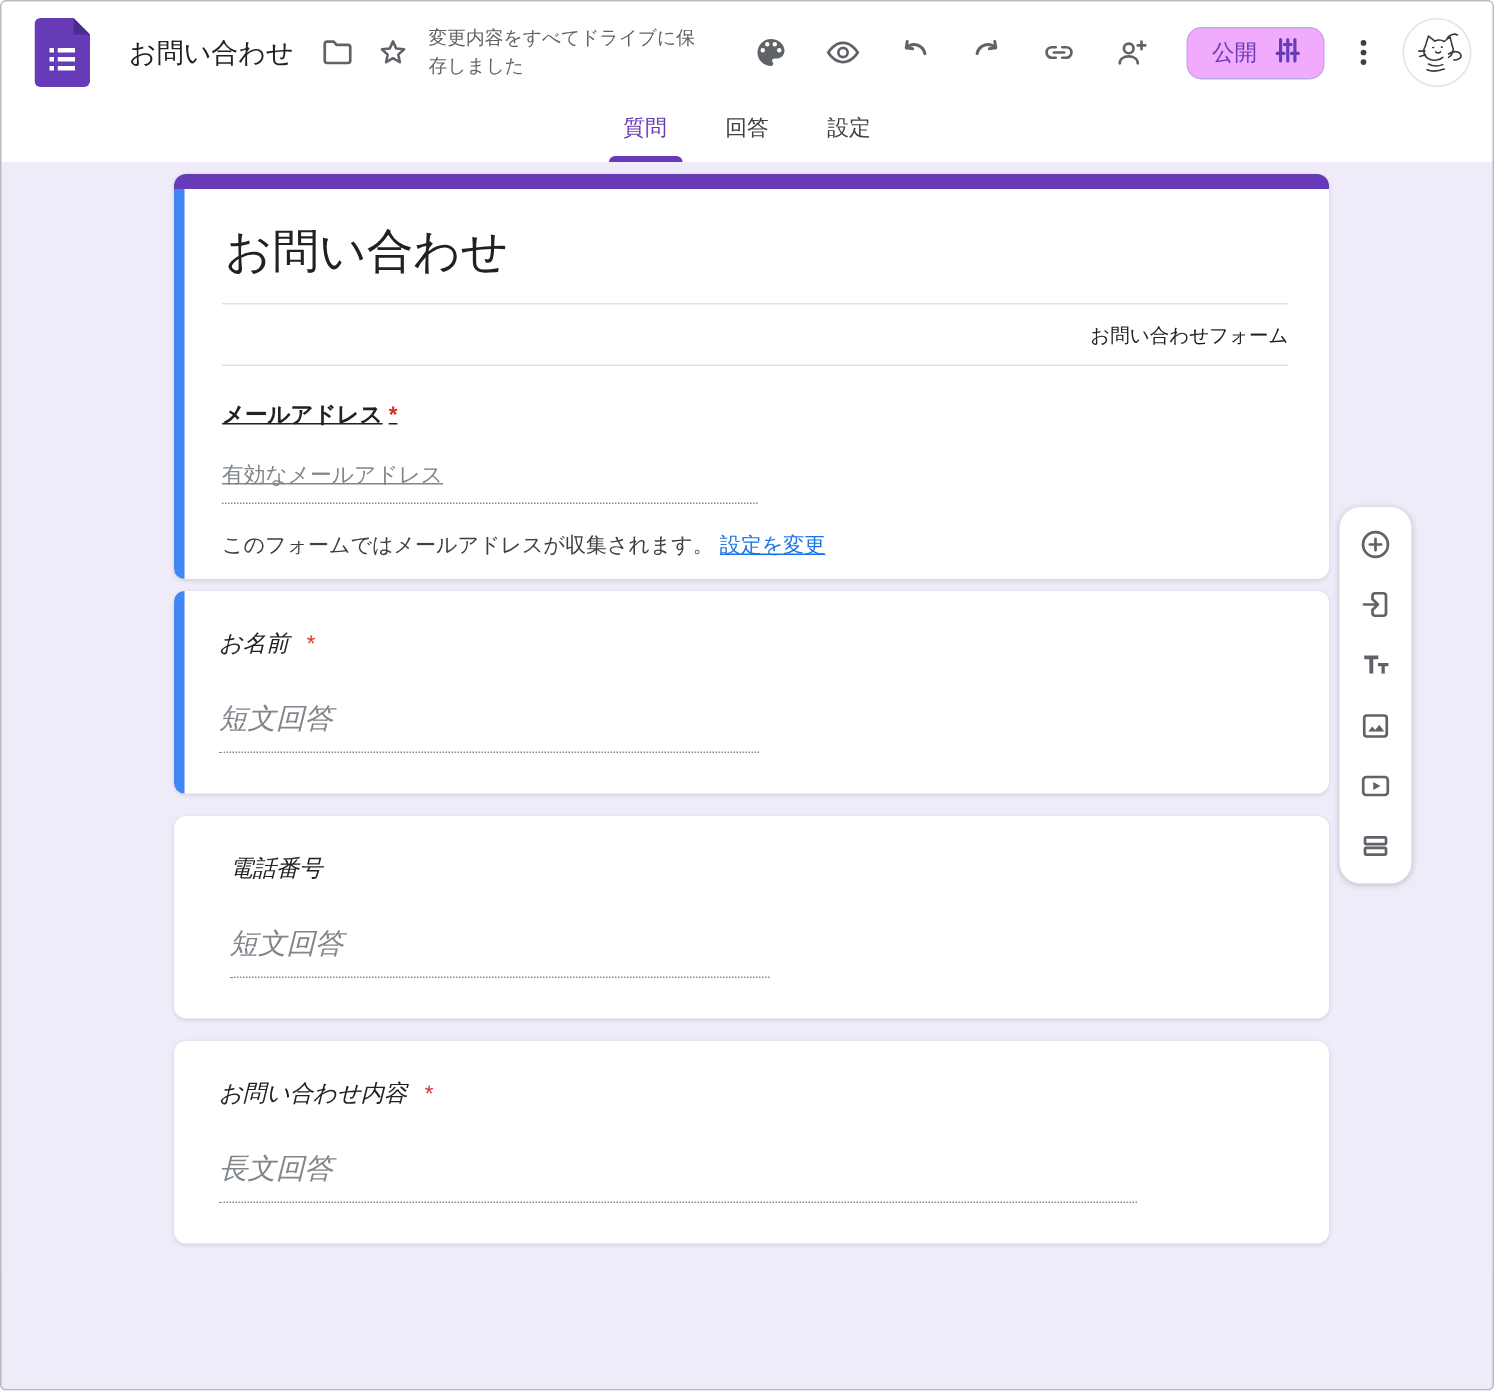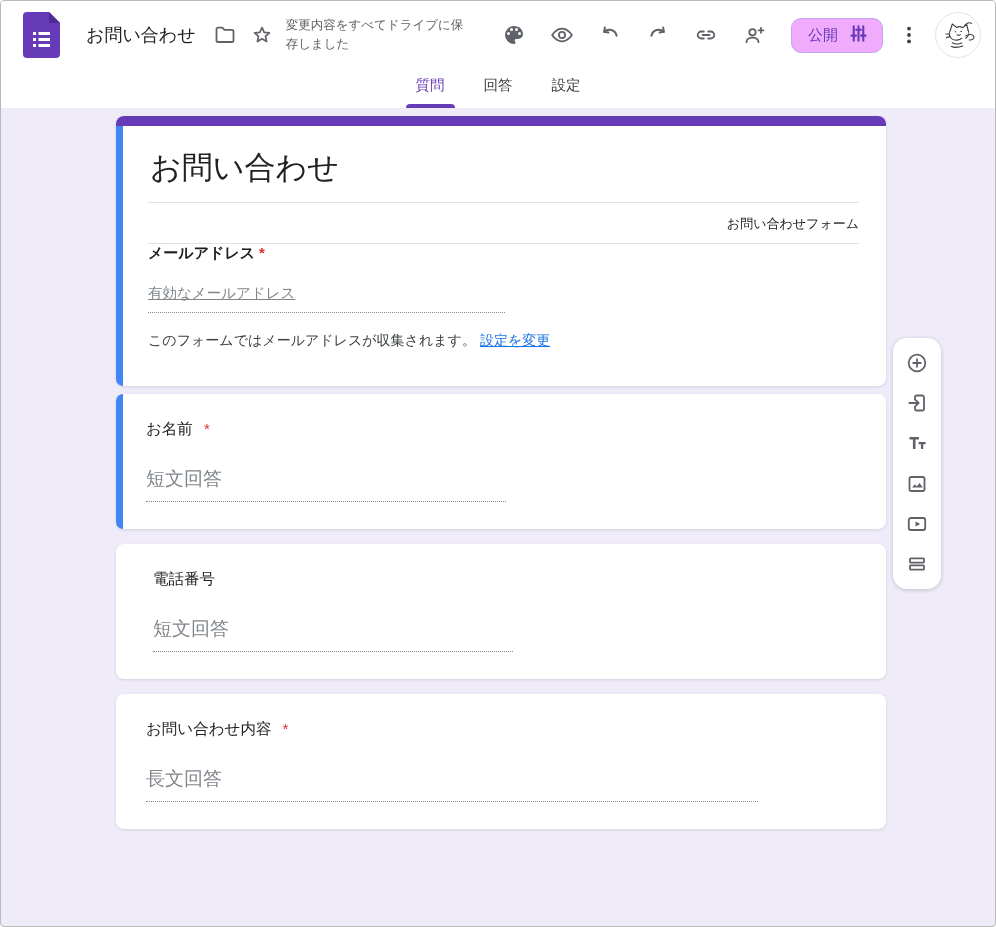--- a/index.html
+++ b/index.html
@@ -46,30 +46,30 @@
     border-radius:8px; box-shadow:0 1px 3px rgba(32,33,36,.13); cursor:pointer;
   }
   .title-card{ height:270px; margin-bottom:8px; }
   .q-card{ height:135px; margin-bottom:15px; }
   .card-topbar{ height:10px; background:#673ab7; border-radius:8px 8px 0 0; }
   .stripe-title{ position:absolute; left:0; top:10px; bottom:0; width:7px; background:#4285f4; border-bottom-left-radius:8px; }
   .stripe-full{ position:absolute; left:0; top:0; bottom:0; width:7px; background:#4285f4; border-radius:8px 0 0 8px; }
   .tc-body{ padding:0 27px 0 32px; }
   .form-title{ font-size:31px; font-weight:400; color:#202124; padding:21px 0 13px 2px; border-bottom:1px solid #dfe1e5; cursor:text; }
   .form-desc{ font-size:13px; color:#202124; padding:12px 0 10px 2px; border-bottom:1px solid #dfe1e5; cursor:text;text-align:right; }
-  .email-label{ font-size:15px; font-weight:700; color:#202124; }
+  .email-label{ margin-top:23px; font-size:15px; font-weight:700; color:#202124;text-decoration:underline; }
   .req-mark{ color:#d93025; font-size:15px; margin-left:4px; }
   .req-mark.spaced{ margin-left:11px; }
   .field-placeholder{
     margin-top:21px; width:357px; font-size:14.5px; color:#80868b;
     padding-bottom:9px; border-bottom:1px dotted #868b90; cursor:text;text-decoration:underline;
   }
   .notice{ margin-top:19px; font-size:14px; color:#3c4043; }
   .notice a{ color:#1a73e8; text-decoration:underline; margin-left:4px; cursor:pointer; }
-  .q-body{ padding:25px 27px 0 37px; }
+  .q-body{ padding:25px 27px 0 37px;font-style:italic; }
   .q-body.indent{ padding-left:30px; }
   .q-label{ font-size:15.5px; color:#202124; font-weight:400; }
   .answer-hint{
     margin-top:26px; width:360px; font-size:19px; color:#80868b;
     padding-bottom:9px; border-bottom:1px dotted #868b90;
   }
   .answer-hint.long{ width:612px; }
   
   .side-toolbar{
     position:absolute; left:892px; top:230px; width:48px; height:251px;

